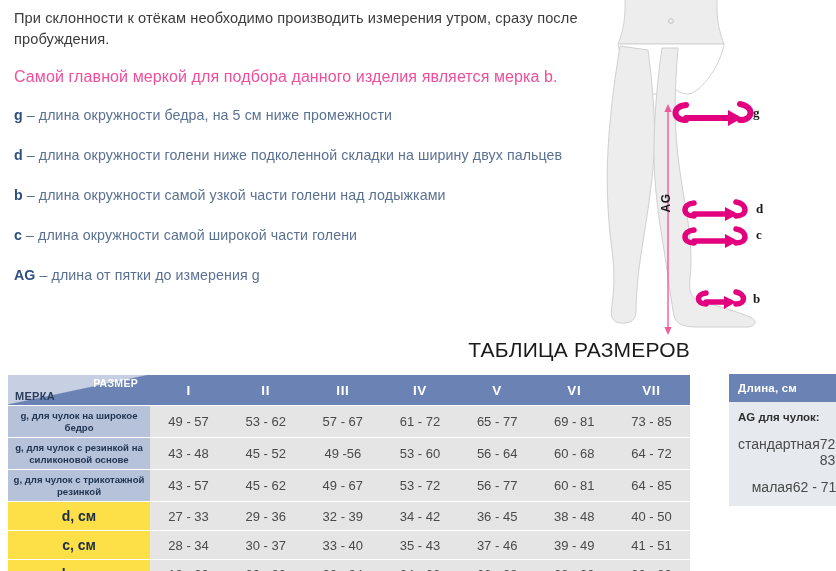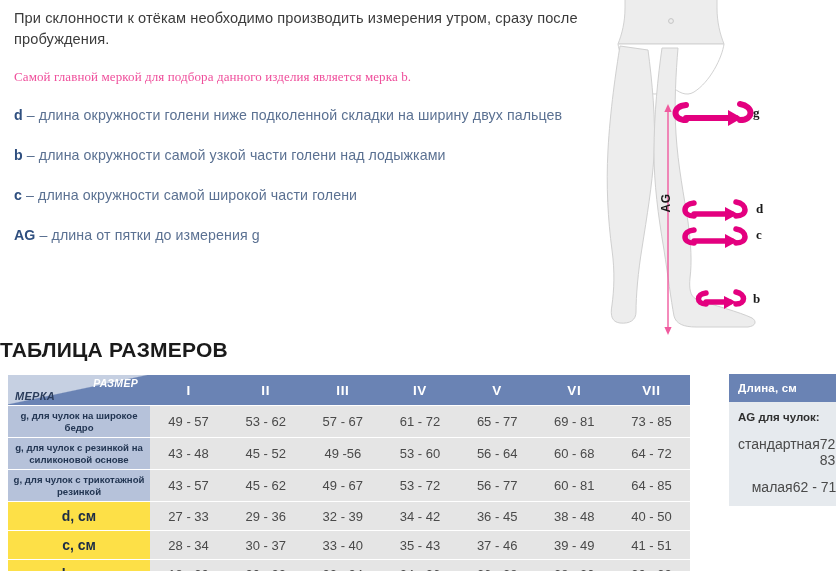--- a/index.html
+++ b/index.html
@@ -24,26 +24,25 @@
     width: 600px;
   }
   .para {
     font-size: 14.6px;
     line-height: 21px;
     color: #3b3b3b;
     margin: 0 0 16px 0;
     letter-spacing: 0.1px;
   }
   .pink-line {
-    font-size: 13px;
+    font-size: 16px;
     line-height: 21px;
     color: #ef4e9b;
     margin: 4px 0 18px 0;
     letter-spacing: 0.1px;
-    font-family: Liberation Serif, serif;
   }
   .def {
     font-size: 14.2px;
     line-height: 20px;
     color: #5b7192;
     margin: 0 0 20px 0;
     letter-spacing: 0.1px;
   }
   .def .key {
     font-weight: bold;
@@ -80,23 +79,23 @@
     transform: rotate(-90deg);
     transform-origin: center center;
   }
 
   
   .table-title {
     position: absolute;
     left: 0;
     top: 338px;
     width: 690px;
-    text-align: left;
+    text-align: right;
     font-size: 21px;
-    font-weight: bold;
+    font-weight: normal;
     color: #1a1a1a;
     letter-spacing: 0.2px;
   }
 
   
   .tbl-wrap {
     position: absolute;
     left: 8px;
     top: 374px;
     width: 682px;
@@ -111,21 +110,20 @@
     padding: 0;
     margin: 0;
   }
   .hdr-corner {
     width: 142px;
     height: 18px;
     position: relative;
     background:
       linear-gradient(to bottom right, #c6d0e2 0%, #c6d0e2 48%, #6a83b4 50%, #6a83b4 100%);
     vertical-align: middle;
-    font-style: italic;
   }
   .hdr-corner .w-merka {
     position: absolute;
     left: 7px;
     bottom: 3px;
     font-size: 11px;
     font-weight: bold;
     color: #2b3d5c;
     letter-spacing: 0.3px;
   }
@@ -215,20 +213,23 @@
   .side-row:last-child { margin-bottom: 0; }
   .side-row .v { color: #4a4a4a; }
 </style>
 </head>
 <body>
 
 <div class="text-col">
   <p class="para">При склонности к отёкам необходимо производить измерения утром, сразу после пробуждения.</p>
   <p class="pink-line">Самой главной меркой для подбора данного изделия является мерка b.</p>
 
+  <p class="def">
+    <span class="key">g</span><span> – </span><span>длина окружности бедра, на 5 см ниже промежности</span>
+  </p>
   <p class="def">
     <span class="key">d</span><span> – </span><span>длина окружности голени ниже подколенной складки на ширину двух пальцев</span>
   </p>
   <p class="def">
     <span class="key">b</span><span> – </span><span>длина окружности самой узкой части голени над лодыжками</span>
   </p>
   <p class="def">
     <span class="key">c</span><span> – </span><span>длина окружности самой широкой части голени</span>
   </p>
   <p class="def">

